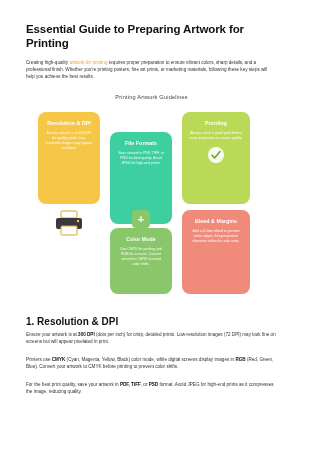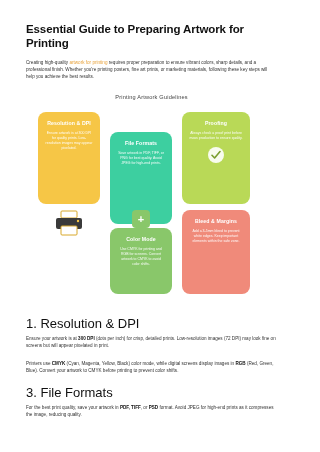--- a/index.html
+++ b/index.html
@@ -90,22 +90,22 @@
     width:30px;height:26px;
   }
   .plus-badge{
     position:absolute;left:106px;top:104px;
     width:18px;height:18px;border-radius:4px;
     background:#89c76a;color:#fff;
     font-size:11px;line-height:18px;text-align:center;font-weight:bold;
   }
 
   h2.sec{
-    font-size:13px;
-    font-weight:normal;
+    font-size:10px;
+    font-weight:bold;
     margin:0 0 4px 0;
     color:#111111;
   }
   p.sec{
     font-size:4.6px;
     line-height:7px;
     margin:0 0 11px 0;
     color:#333333;
   }
   p.sec b{font-weight:bold;color:#111;}
@@ -165,17 +165,16 @@
     </div>
 
   </div>
 
   <div>
     <h2 class="sec">1. Resolution &amp; DPI</h2>
     <p class="sec"><span>Ensure your artwork is at </span><b>300 DPI</b><span> (dots per inch) for crisp, detailed prints. Low-resolution images (72 DPI) may look fine on screens but will appear pixelated in print.</span></p>
 
     <p class="sec"><span>Printers use </span><b>CMYK</b><span> (Cyan, Magenta, Yellow, Black) color mode, while digital screens display images in </span><b>RGB</b><span> (Red, Green, Blue). Convert your artwork to CMYK before printing to prevent color shifts.</span></p>
 
-    <h2 class="sec">3. File Formats</h2>
     <p class="sec"><span>For the best print quality, save your artwork in </span><b>PDF, TIFF</b><span>, or </span><b>PSD</b><span> format. Avoid JPEG for high-end prints as it compresses the image, reducing quality.</span></p>
   </div>
 
 </div>
 
 </body></html>

